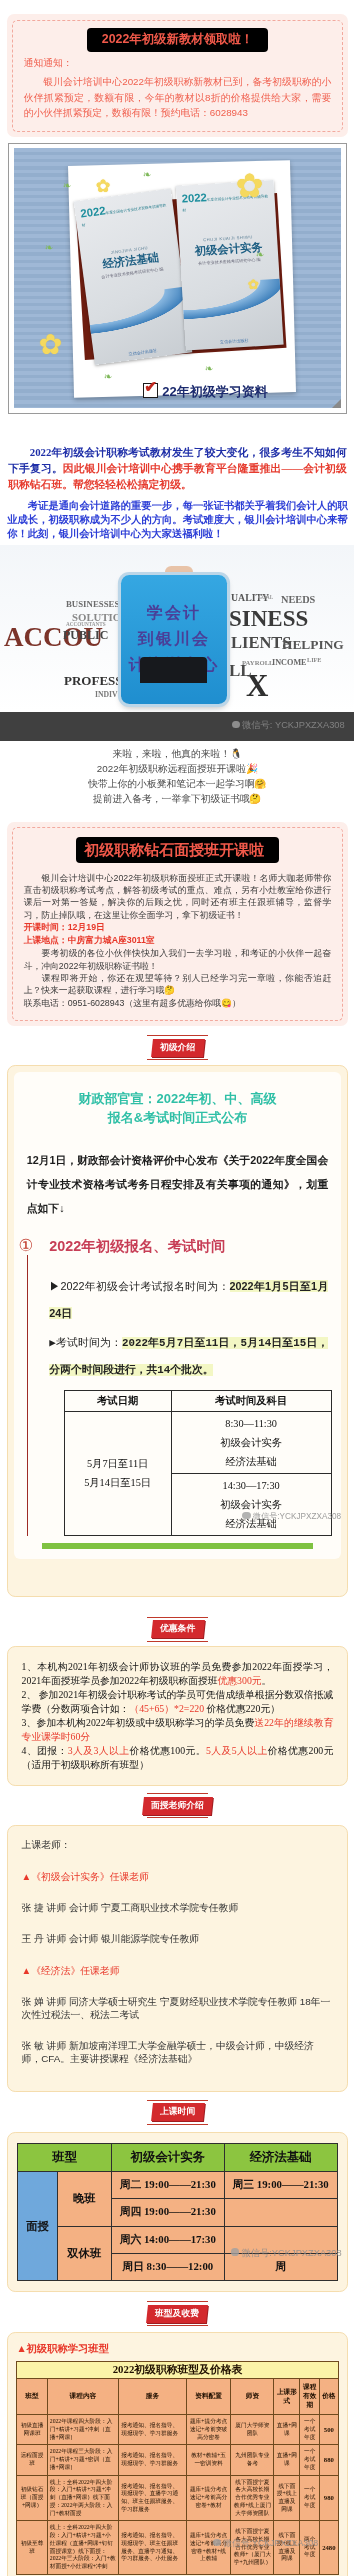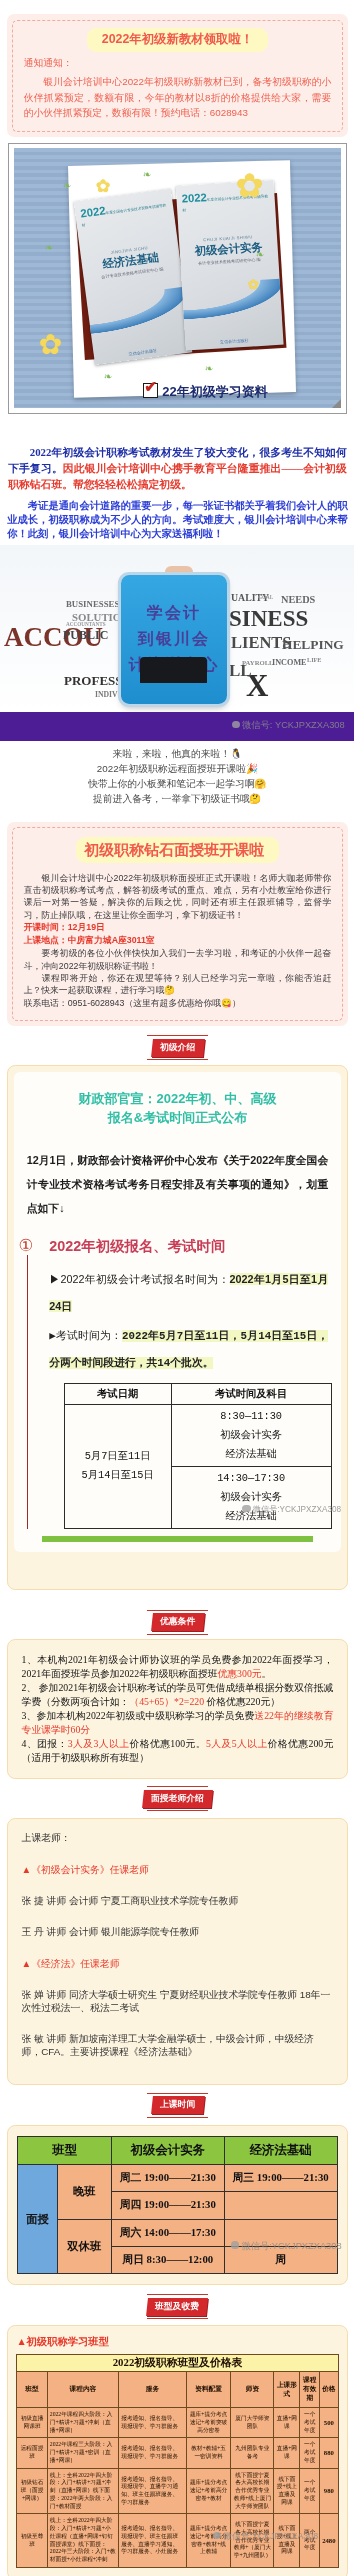--- a/index.html
+++ b/index.html
@@ -1,21 +1,21 @@
 <!DOCTYPE html>
 <html style="font-size:8.2px"><head>
 <meta charset="utf-8">
 <style>
   html,body{margin:0;padding:0;background:#ffffff;}
   body{width:355px;font-family:"Liberation Sans",sans-serif;color:#222;-webkit-font-smoothing:antialiased;}
   .center{text-align:center;}
   
   .pink-box{background:#fdeeea;border-radius:7.2px;margin:14.4px 7.2px 0;padding:5.2px;}
   .pink-inner{border:1px dashed #f2a99e;border-radius:5.2px;padding:7.2px 10.3px 10.3px;}
-  .pink-pill{display:inline-block;background:#fef9c3;color:#f1594a;border-radius:9px;padding:3.6px 14.4px;font-size:12.4px;font-weight:bold;}
+  .pink-pill{display:inline-block;background:#000000;color:#f1594a;border-radius:4px;padding:3.6px 14.4px;font-size:12.4px;font-weight:bold;}
   .notice-body{color:#f0604f;font-size:9.8px;line-height:15.5px;text-align:justify;}
   .notice-body .ind{display:inline-block;width:19.6px;}
   
   .books-img{margin:5.2px 8.2px 0;border:0.5px solid #9a9a9a;background:#fff;padding:4.6px;position:relative;}
   .books-blue{position:relative;height:260px;background:linear-gradient(#a3bcd9,#94afd0);background-image:repeating-linear-gradient(180deg,#9fb8d6 0 3.6px,#93aecd 3.6px 7.2px);overflow:hidden;}
   .polaroid{position:absolute;left:57px;top:14.4px;width:222px;height:232px;background:#fff;transform:rotate(-1.5deg);box-shadow:0 2.1px 5.2px rgba(0,0,0,.25);}
   .backing{position:absolute;left:9.3px;top:36px;width:202px;height:155px;background:#6e1d10;transform:rotate(-2deg);}
   .book{position:absolute;top:30px;width:98px;height:165px;background:linear-gradient(160deg,#e9ebee 0%,#d9dde1 60%,#c8cdd2 100%);box-shadow:0 1px 3.1px rgba(0,0,0,.35);padding:7.2px 5.2px;box-sizing:border-box;}
   .bookL{left:13.4px;transform:rotate(-6deg);}
   .bookR{left:110px;transform:rotate(-2deg);top:20.6px;}
@@ -41,44 +41,44 @@
   .blue-para{margin:7.2px 7.2px 0;font-size:10.3px;font-weight:bold;line-height:14px;color:#2c3ed6;text-align:justify;}
   .blue-para .ind{display:inline-block;width:20.6px;}
   
   .signboard{margin:4.1px 0 0;position:relative;height:196px;background:#fdfdfd;overflow:hidden;}
   .sb-main{position:absolute;inset:0 0 29px 0;background:linear-gradient(#f3f6f9,#ffffff);}
   .wc{position:absolute;color:#6b6b6b;font-weight:bold;font-family:"Liberation Serif",serif;}
   .sign{position:absolute;left:121px;top:30px;width:106px;height:129px;background:linear-gradient(#35a7e2,#1f8ecf);border-radius:8.2px;box-shadow:0 0 0 3.1px #bcd6e8,0 3.1px 6.2px rgba(0,0,0,.25);display:flex;flex-direction:column;justify-content:center;align-items:center;gap:5.2px;}
   .sign div{color:#4a3f98;font-size:16px;font-weight:bold;letter-spacing:2.1px;}
   .hand{position:absolute;left:165px;top:20.6px;width:28px;height:13.4px;background:#e8c3a8;border-radius:6.2px;}
   .body-suit{position:absolute;left:140px;bottom:29px;width:67px;height:26px;background:#17191d;border-radius:4.1px 4.1px 0 0;}
-  .sb-strip{position:absolute;left:0;right:0;bottom:0;height:29px;background:#4c1d95;text-align:center;}
+  .sb-strip{position:absolute;left:0;right:0;bottom:0;height:29px;background:#404040;text-align:center;}
   
   .teasers{margin-top:5.2px;font-size:9.8px;color:#4a4a4a;line-height:15px;}
   
   .diamond-body{color:#3a3a3a;font-size:8.8px;line-height:12.4px;text-align:justify;}
   .diamond-body .ind{display:inline-block;width:17.5px;}
   .red-line{color:#e8382a;font-size:8.8px;line-height:13px;font-weight:bold;}
   
   .badge-wrap{margin-top:9.3px;text-align:center;}
   .badge-wrap .rule{width:61px;height:1px;background:#c0392b;margin:0 auto;}
   .badge{display:inline-block;background:#d3292d;color:#fff;font-size:8.8px;font-weight:bold;padding:3.1px 8.2px;margin:2.6px 0;transform:skewX(-6deg);box-shadow:1px 1px 0 #9e1d20;}
   .badge span{display:inline-block;transform:skewX(6deg);}
   
   .cream-box{margin:4.1px 7.2px 0;background:#fdf4e0;border:1px solid #f5ddae;border-radius:8.2px;}
   .announce-inner{background:#fffdf9;border-radius:6.2px;margin:6.2px;padding:18.5px 12.4px 10.3px;}
   .teal-head{color:#2fbfa6;font-size:13px;font-weight:bold;text-align:center;line-height:18.5px;}
   .announce-para{margin-top:20.6px;color:#1d1d1d;font-size:10.8px;font-weight:bold;line-height:24px;text-align:justify;}
   .section1{position:relative;margin-top:17.5px;padding-left:21.6px;border-left:1.5px solid #9e2b25;}
   .sec-no{position:absolute;left:-9.3px;top:0;background:#fffdf9;color:#c0392b;font-size:16.5px;line-height:17.5px;}
   .sec-title{color:#c73e56;font-size:14.4px;font-weight:bold;margin-top:16px;}
-  .bullets{margin-top:10px;font-size:10.8px;line-height:27px;color:#222;text-align:justify;}
+  .bullets{margin-top:17px;font-size:10.8px;line-height:27px;color:#222;text-align:justify;}
   .bullets b{background:#f3f7c4;}
   .exam-wrap{position:relative;margin:5.2px 0 0 14.4px;width:268px;}
-  table.exam{border-collapse:collapse;width:100%;font-family:Liberation Mono, monospace;font-size:10.3px;color:#111;}
+  table.exam{border-collapse:collapse;width:100%;font-family:Liberation Serif, serif;font-size:10.3px;color:#111;}
   table.exam th,table.exam td{border:1px solid #2b2b2b;text-align:center;}
   table.exam th{font-weight:bold;padding:3.1px 0;}
   table.exam td{padding:2.1px 0;line-height:19px;}
   .green-bar{height:5.2px;background:#7fc241;margin:7.2px 15.5px 0;}
   .announce-pad{height:31px;}
   
   .discount-inner{padding:13.4px 13.4px 12.4px;font-family:"Liberation Serif","DejaVu Serif",serif;font-size:9.8px;line-height:14px;color:#141414;text-align:justify;}
   .discount-inner .red{color:#e8382a;}
   
   .teachers-inner{padding:12.4px 13.4px;font-size:9.8px;color:#333;line-height:13.4px;}

